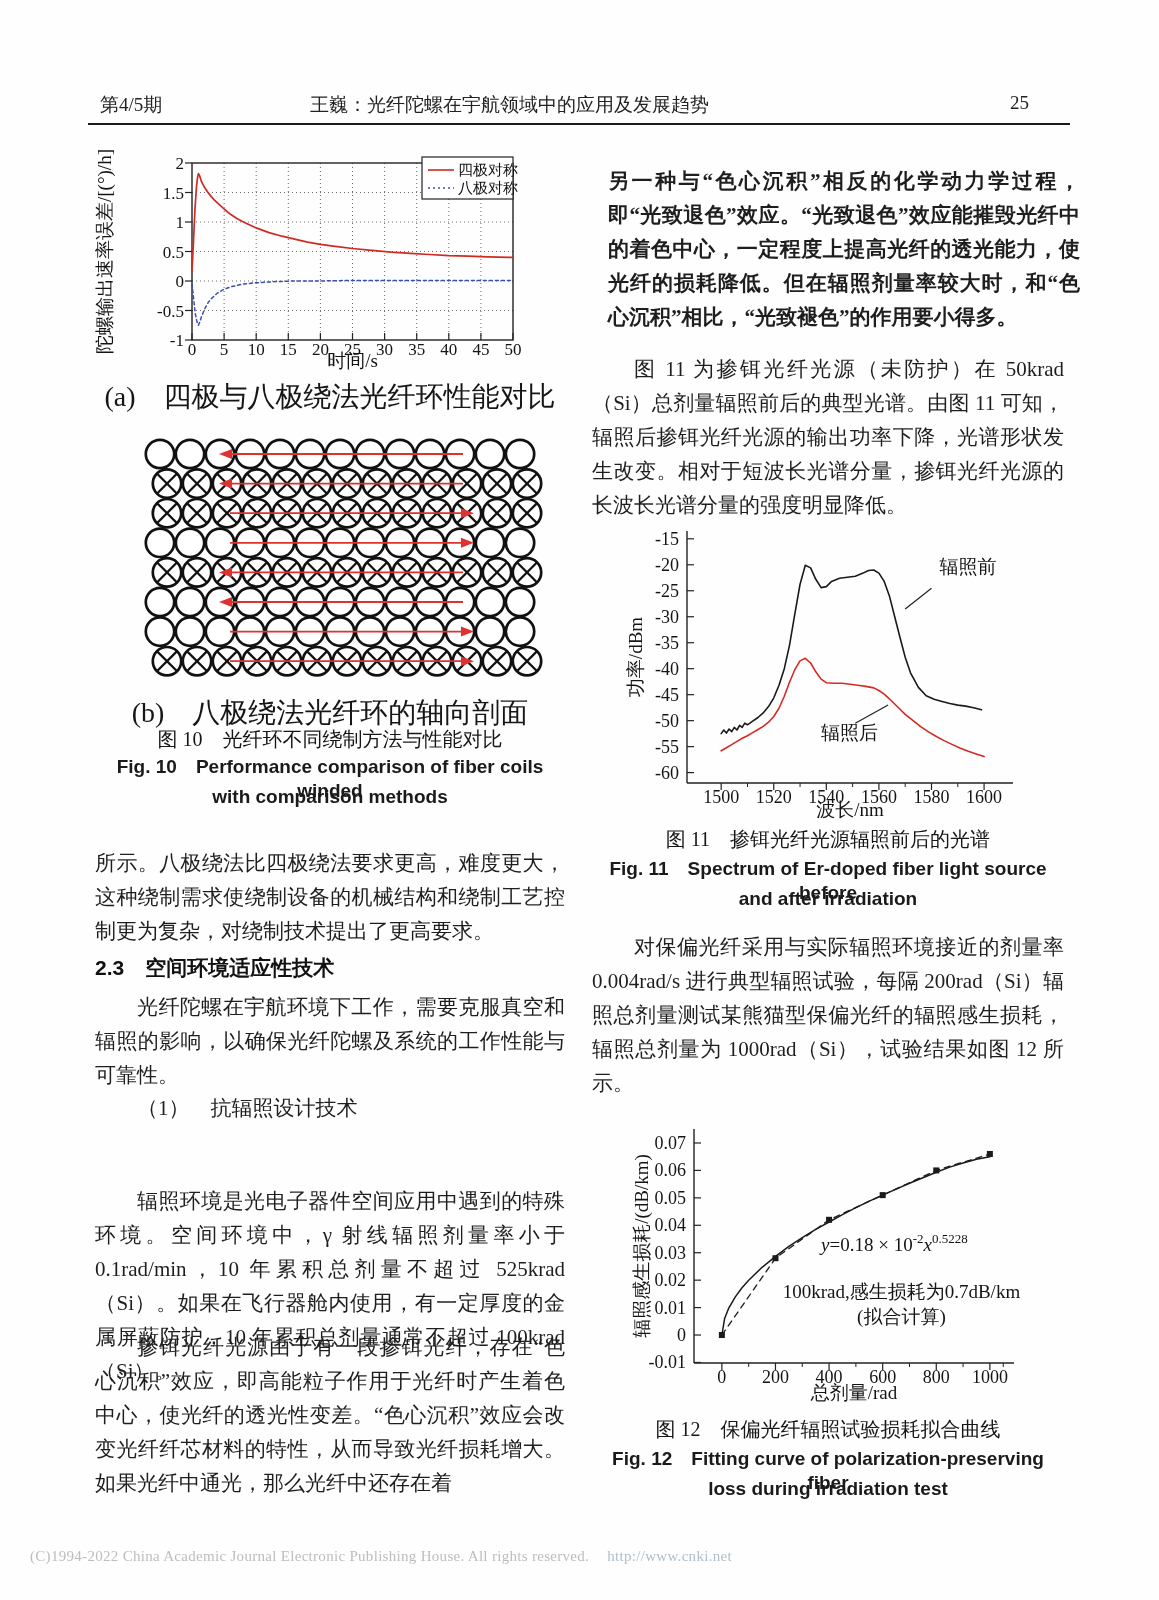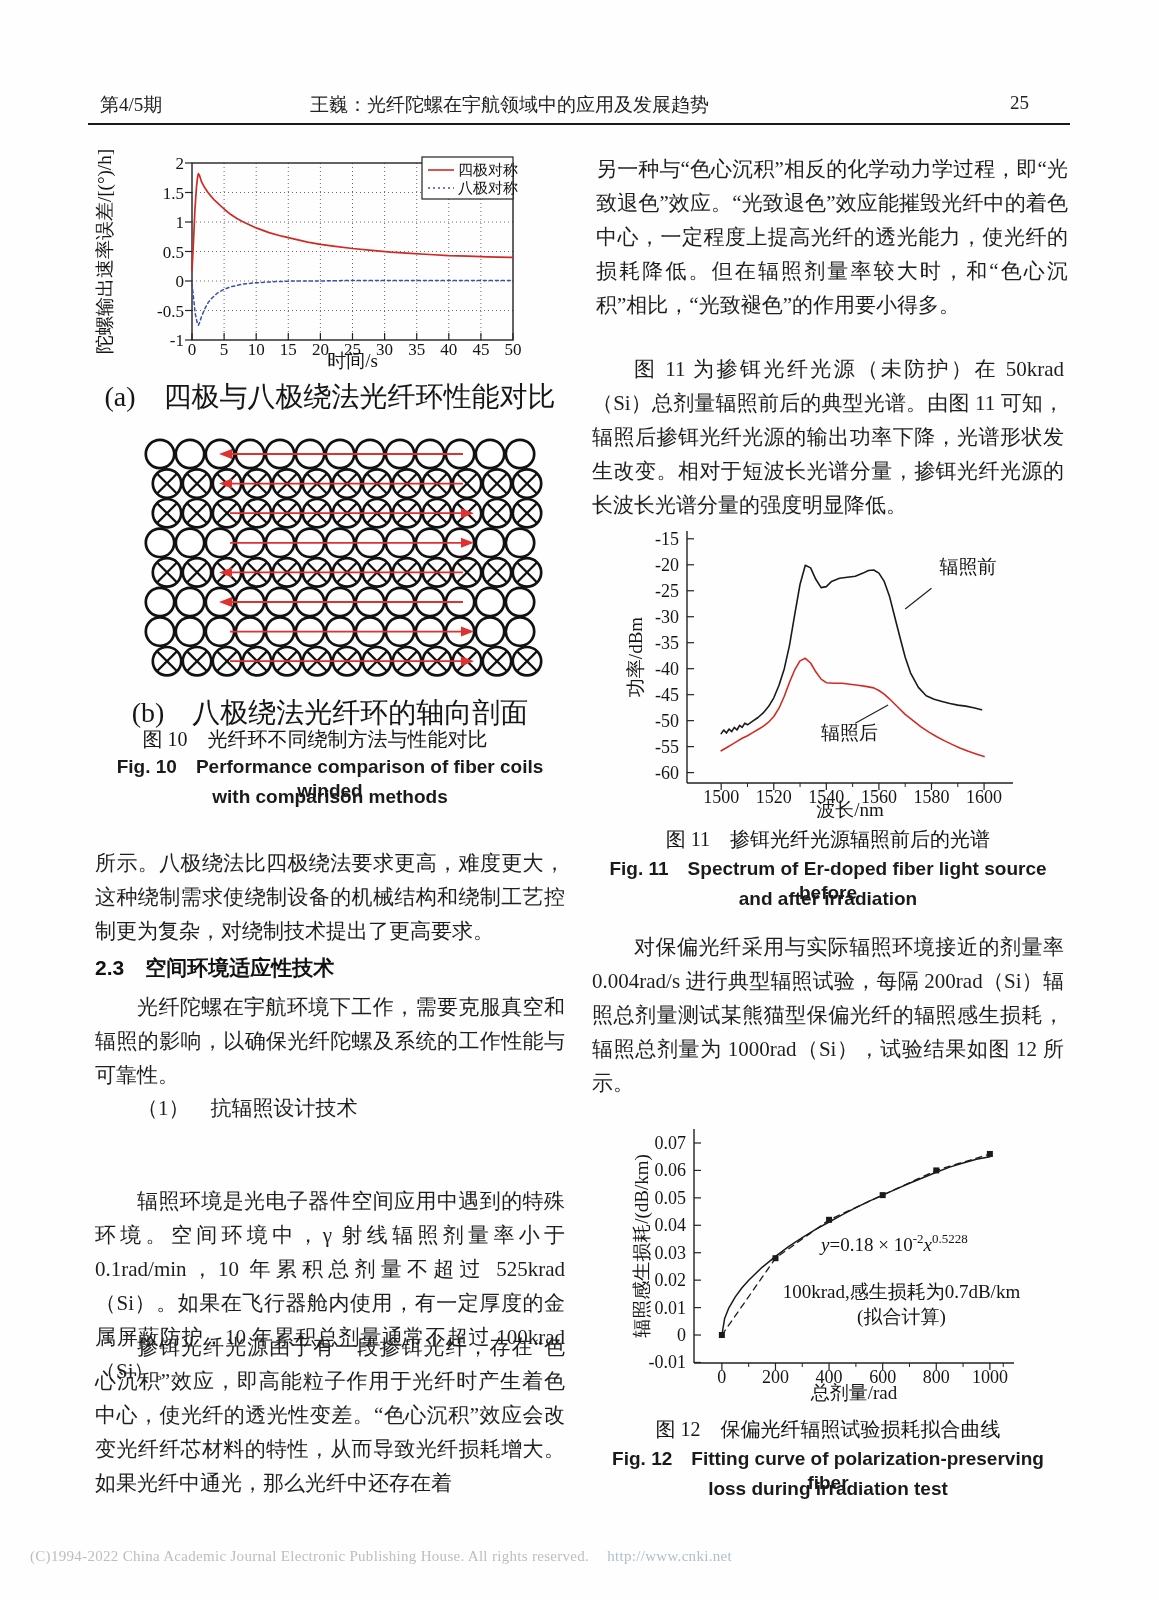--- a/index.html
+++ b/index.html
@@ -315,32 +315,32 @@
         <circle cx="402" cy="225.20000000000002" r="14.2" fill="#fff" stroke="#111111" stroke-width="2.7"></circle>
         <line x1="392.4" y1="215.60000000000002" x2="411.6" y2="234.8" stroke="#111111" stroke-width="2.3"></line>
         <line x1="392.4" y1="234.8" x2="411.6" y2="215.60000000000002" stroke="#111111" stroke-width="2.3"></line>
         <circle cx="432" cy="225.20000000000002" r="14.2" fill="#fff" stroke="#111111" stroke-width="2.7"></circle>
         <line x1="422.4" y1="215.60000000000002" x2="441.6" y2="234.8" stroke="#111111" stroke-width="2.3"></line>
         <line x1="422.4" y1="234.8" x2="441.6" y2="215.60000000000002" stroke="#111111" stroke-width="2.3"></line>
         <line x1="135" y1="225.20000000000002" x2="368" y2="225.20000000000002" stroke="#e03131" stroke-width="1.8"></line>
         <polygon points="379,225.20000000000002 366,220.20000000000002 366,230.20000000000002" fill="#e03131"></polygon>
       </svg></div>
   <div class="abs cap-sub" style="left:95px;top:694px;">(b)　八极绕法光纤环的轴向剖面</div>
-  <div class="abs cap-zh" style="left:80px;top:726px;">图 10　光纤环不同绕制方法与性能对比</div>
+  <div class="abs cap-zh" style="left:95px;top:726px;">图 10　光纤环不同绕制方法与性能对比</div>
   <div class="abs cap-en" style="left:95px;top:754px;">Fig. 10　Performance comparison of fiber coils winded</div>
   <div class="abs cap-en" style="left:95px;top:786px;">with comparison methods</div>
 
   <p class="abs para" style="left:95px;top:846px;margin:0;">所示。八极绕法比四极绕法要求更高，难度更大，这种绕制需求使绕制设备的机械结构和绕制工艺控制更为复杂，对绕制技术提出了更高要求。</p>
   <div class="abs h-bold" style="left:95px;top:954px;">2.3　空间环境适应性技术</div>
   <p class="abs para indent" style="left:95px;top:990px;margin:0;">光纤陀螺在宇航环境下工作，需要克服真空和辐照的影响，以确保光纤陀螺及系统的工作性能与可靠性。</p>
   <div class="abs h-sub" style="left:95px;top:1094px;text-indent:2em;width:470px;">（1）　抗辐照设计技术</div>
   <p class="abs para indent" style="left:95px;top:1184px;margin:0;">辐照环境是光电子器件空间应用中遇到的特殊环境。空间环境中，γ 射线辐照剂量率小于 0.1rad/min，10 年累积总剂量不超过 525krad（Si）。如果在飞行器舱内使用，有一定厚度的金属屏蔽防护，10 年累积总剂量通常不超过 100krad（Si）。</p>
   <p class="abs para indent" style="left:95px;top:1330px;margin:0;">掺铒光纤光源由于有一段掺铒光纤，存在“色心沉积”效应，即高能粒子作用于光纤时产生着色中心，使光纤的透光性变差。“色心沉积”效应会改变光纤纤芯材料的特性，从而导致光纤损耗增大。如果光纤中通光，那么光纤中还存在着</p>
 
-  <p class="abs para" style="left:592px;top:148px;margin:4px;width:472px;">另一种与“色心沉积”相反的化学动力学过程，即“光致退色”效应。“光致退色”效应能摧毁光纤中的着色中心，一定程度上提高光纤的透光能力，使光纤的损耗降低。但在辐照剂量率较大时，和“色心沉积”相比，“光致褪色”的作用要小得多。</p>
+  <p class="abs para" style="left:592px;top:148px;margin:16px;width:472px;font-weight:bold;">另一种与“色心沉积”相反的化学动力学过程，即“光致退色”效应。“光致退色”效应能摧毁光纤中的着色中心，一定程度上提高光纤的透光能力，使光纤的损耗降低。但在辐照剂量率较大时，和“色心沉积”相比，“光致褪色”的作用要小得多。</p>
   <p class="abs para indent" style="left:592px;top:352px;margin:0;width:472px;">图 11 为掺铒光纤光源（未防护）在 50krad（Si）总剂量辐照前后的典型光谱。由图 11 可知，辐照后掺铒光纤光源的输出功率下降，光谱形状发生改变。相对于短波长光谱分量，掺铒光纤光源的长波长光谱分量的强度明显降低。</p>
 
   <div class="abs" style="left:592px;top:515px;width:472px;height:305px;"><svg width="472" height="305" viewBox="0 0 472 305">
         <line x1="95" y1="16" x2="95" y2="268" stroke="#222" stroke-width="1.4"></line>
         <line x1="95" y1="268" x2="421" y2="268" stroke="#222" stroke-width="1.4"></line>
         <line x1="129.17741935483872" y1="268" x2="129.17741935483872" y2="275" stroke="#222" stroke-width="1.2"></line>
         <text x="129.17741935483872" y="288" text-anchor="middle" font-size="18">1500</text>
         <line x1="181.75806451612902" y1="268" x2="181.75806451612902" y2="275" stroke="#222" stroke-width="1.2"></line>
         <text x="181.75806451612902" y="288" text-anchor="middle" font-size="18">1520</text>
         <line x1="234.33870967741936" y1="268" x2="234.33870967741936" y2="275" stroke="#222" stroke-width="1.2"></line>

